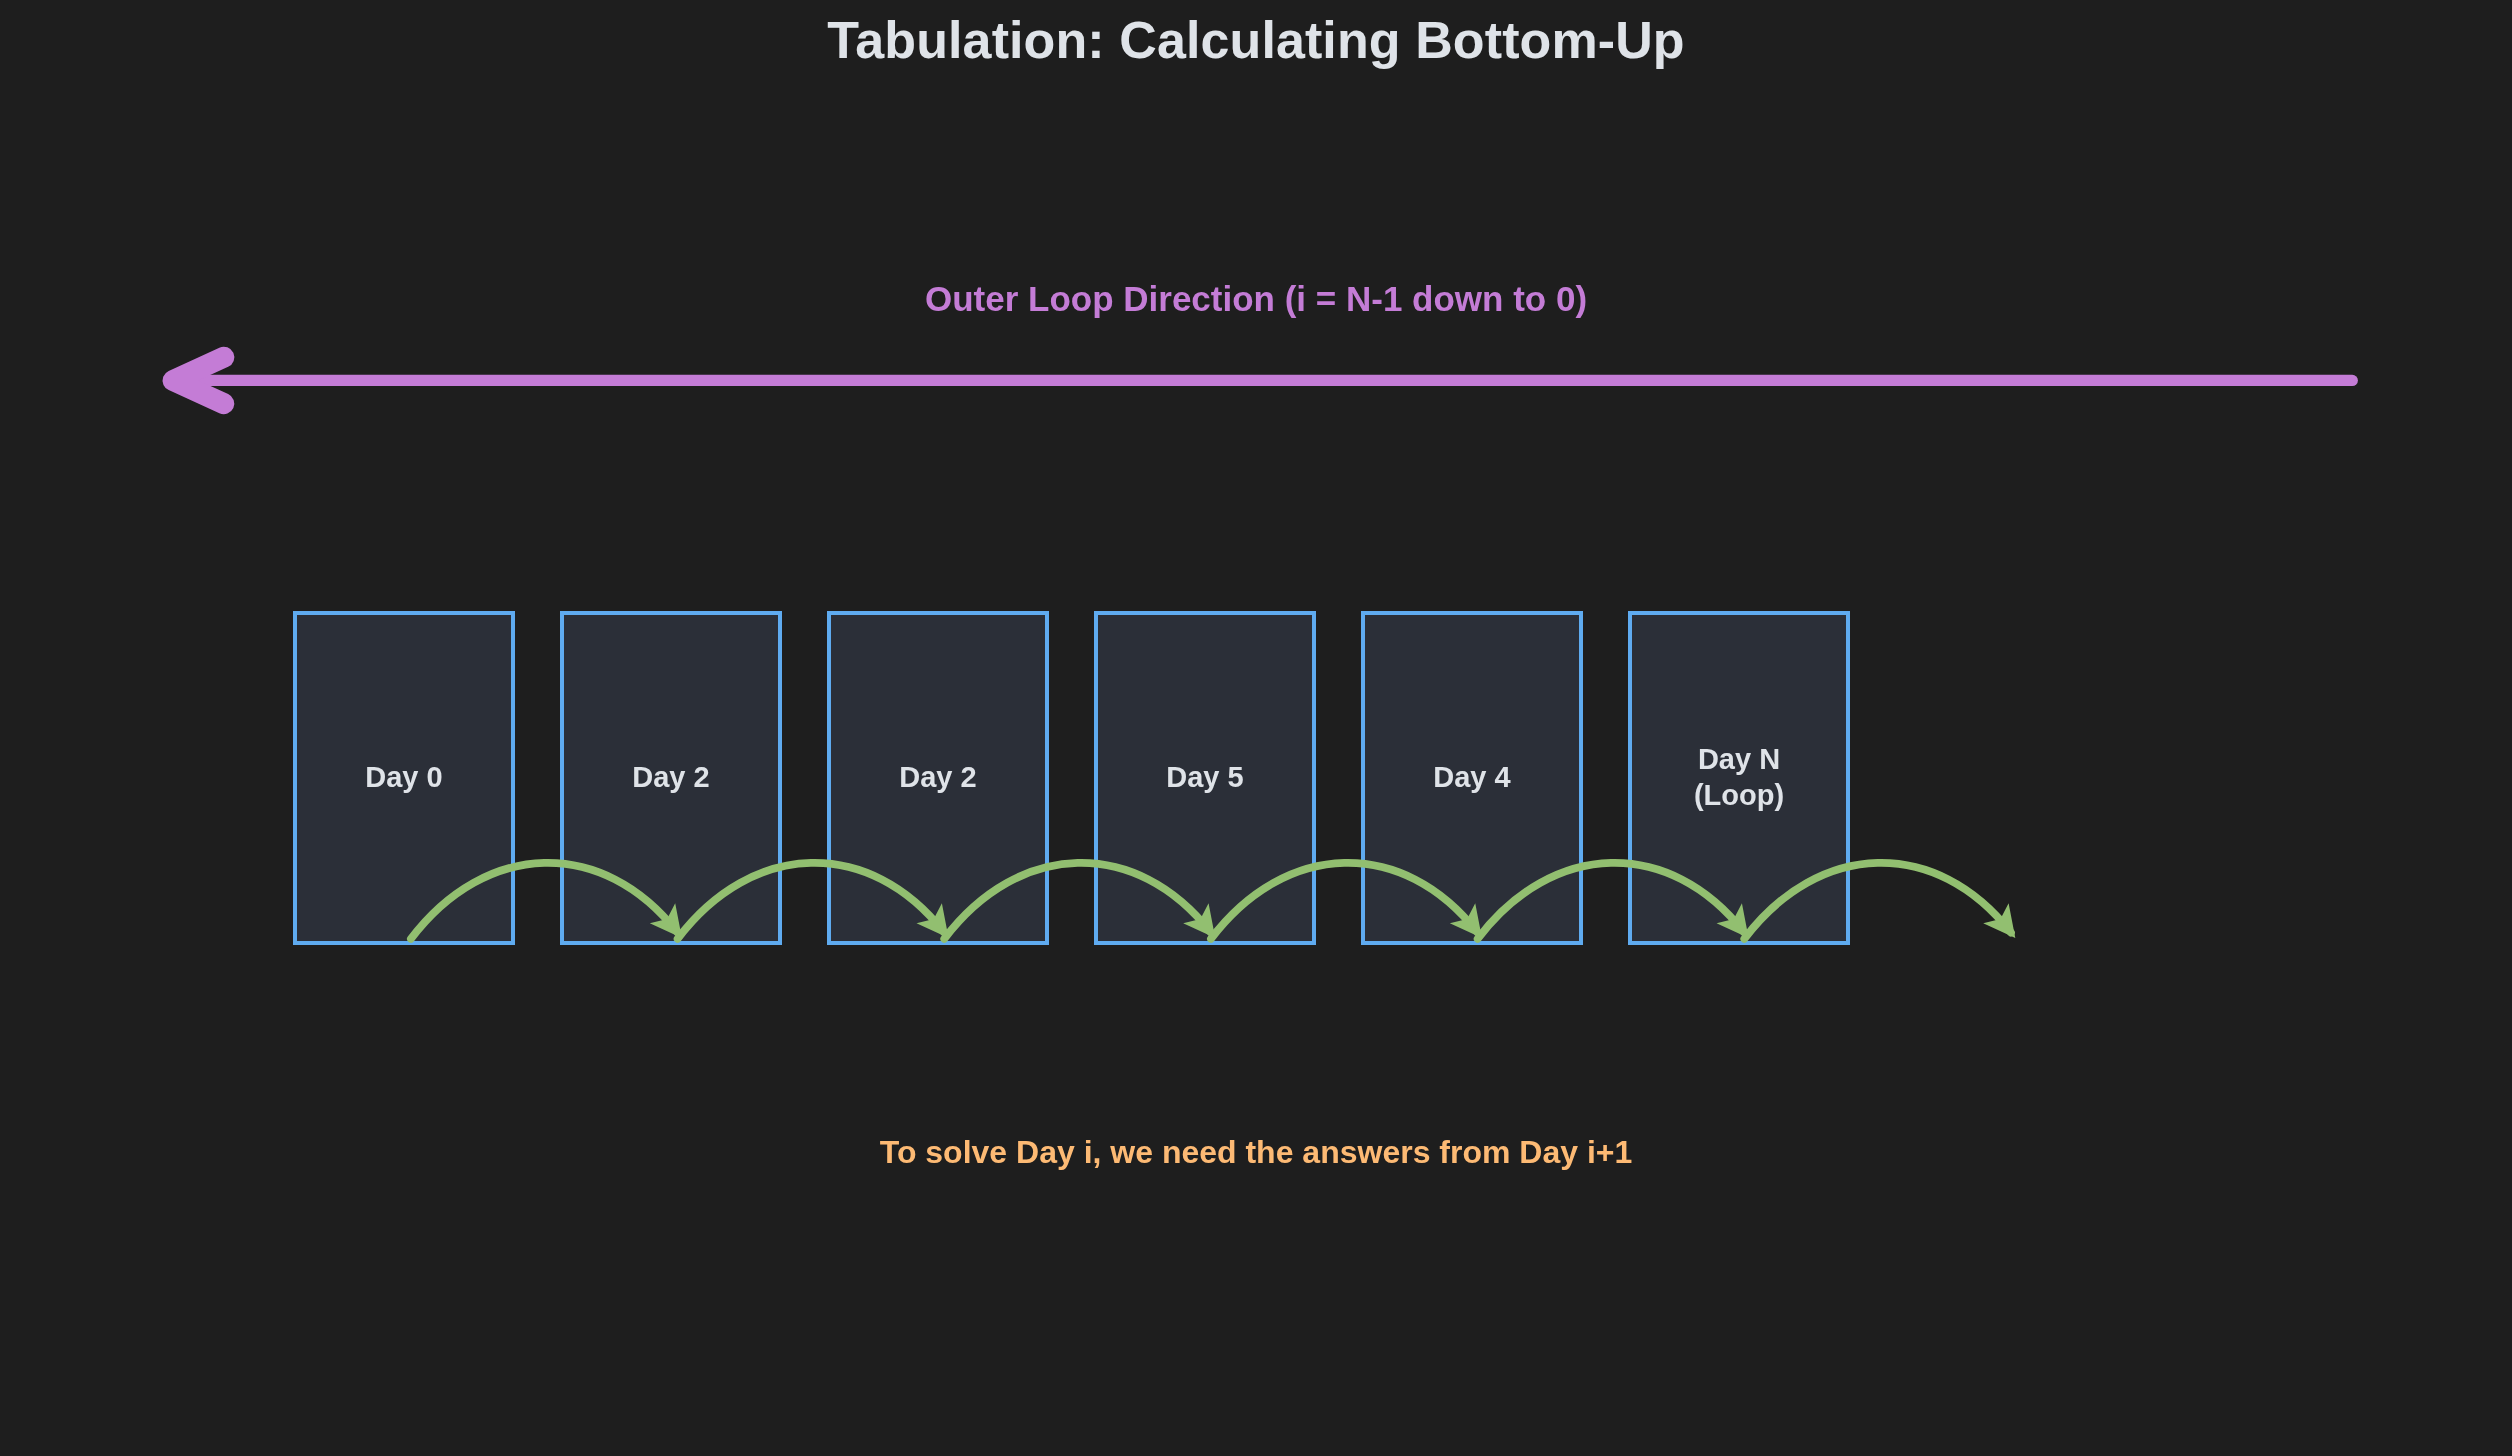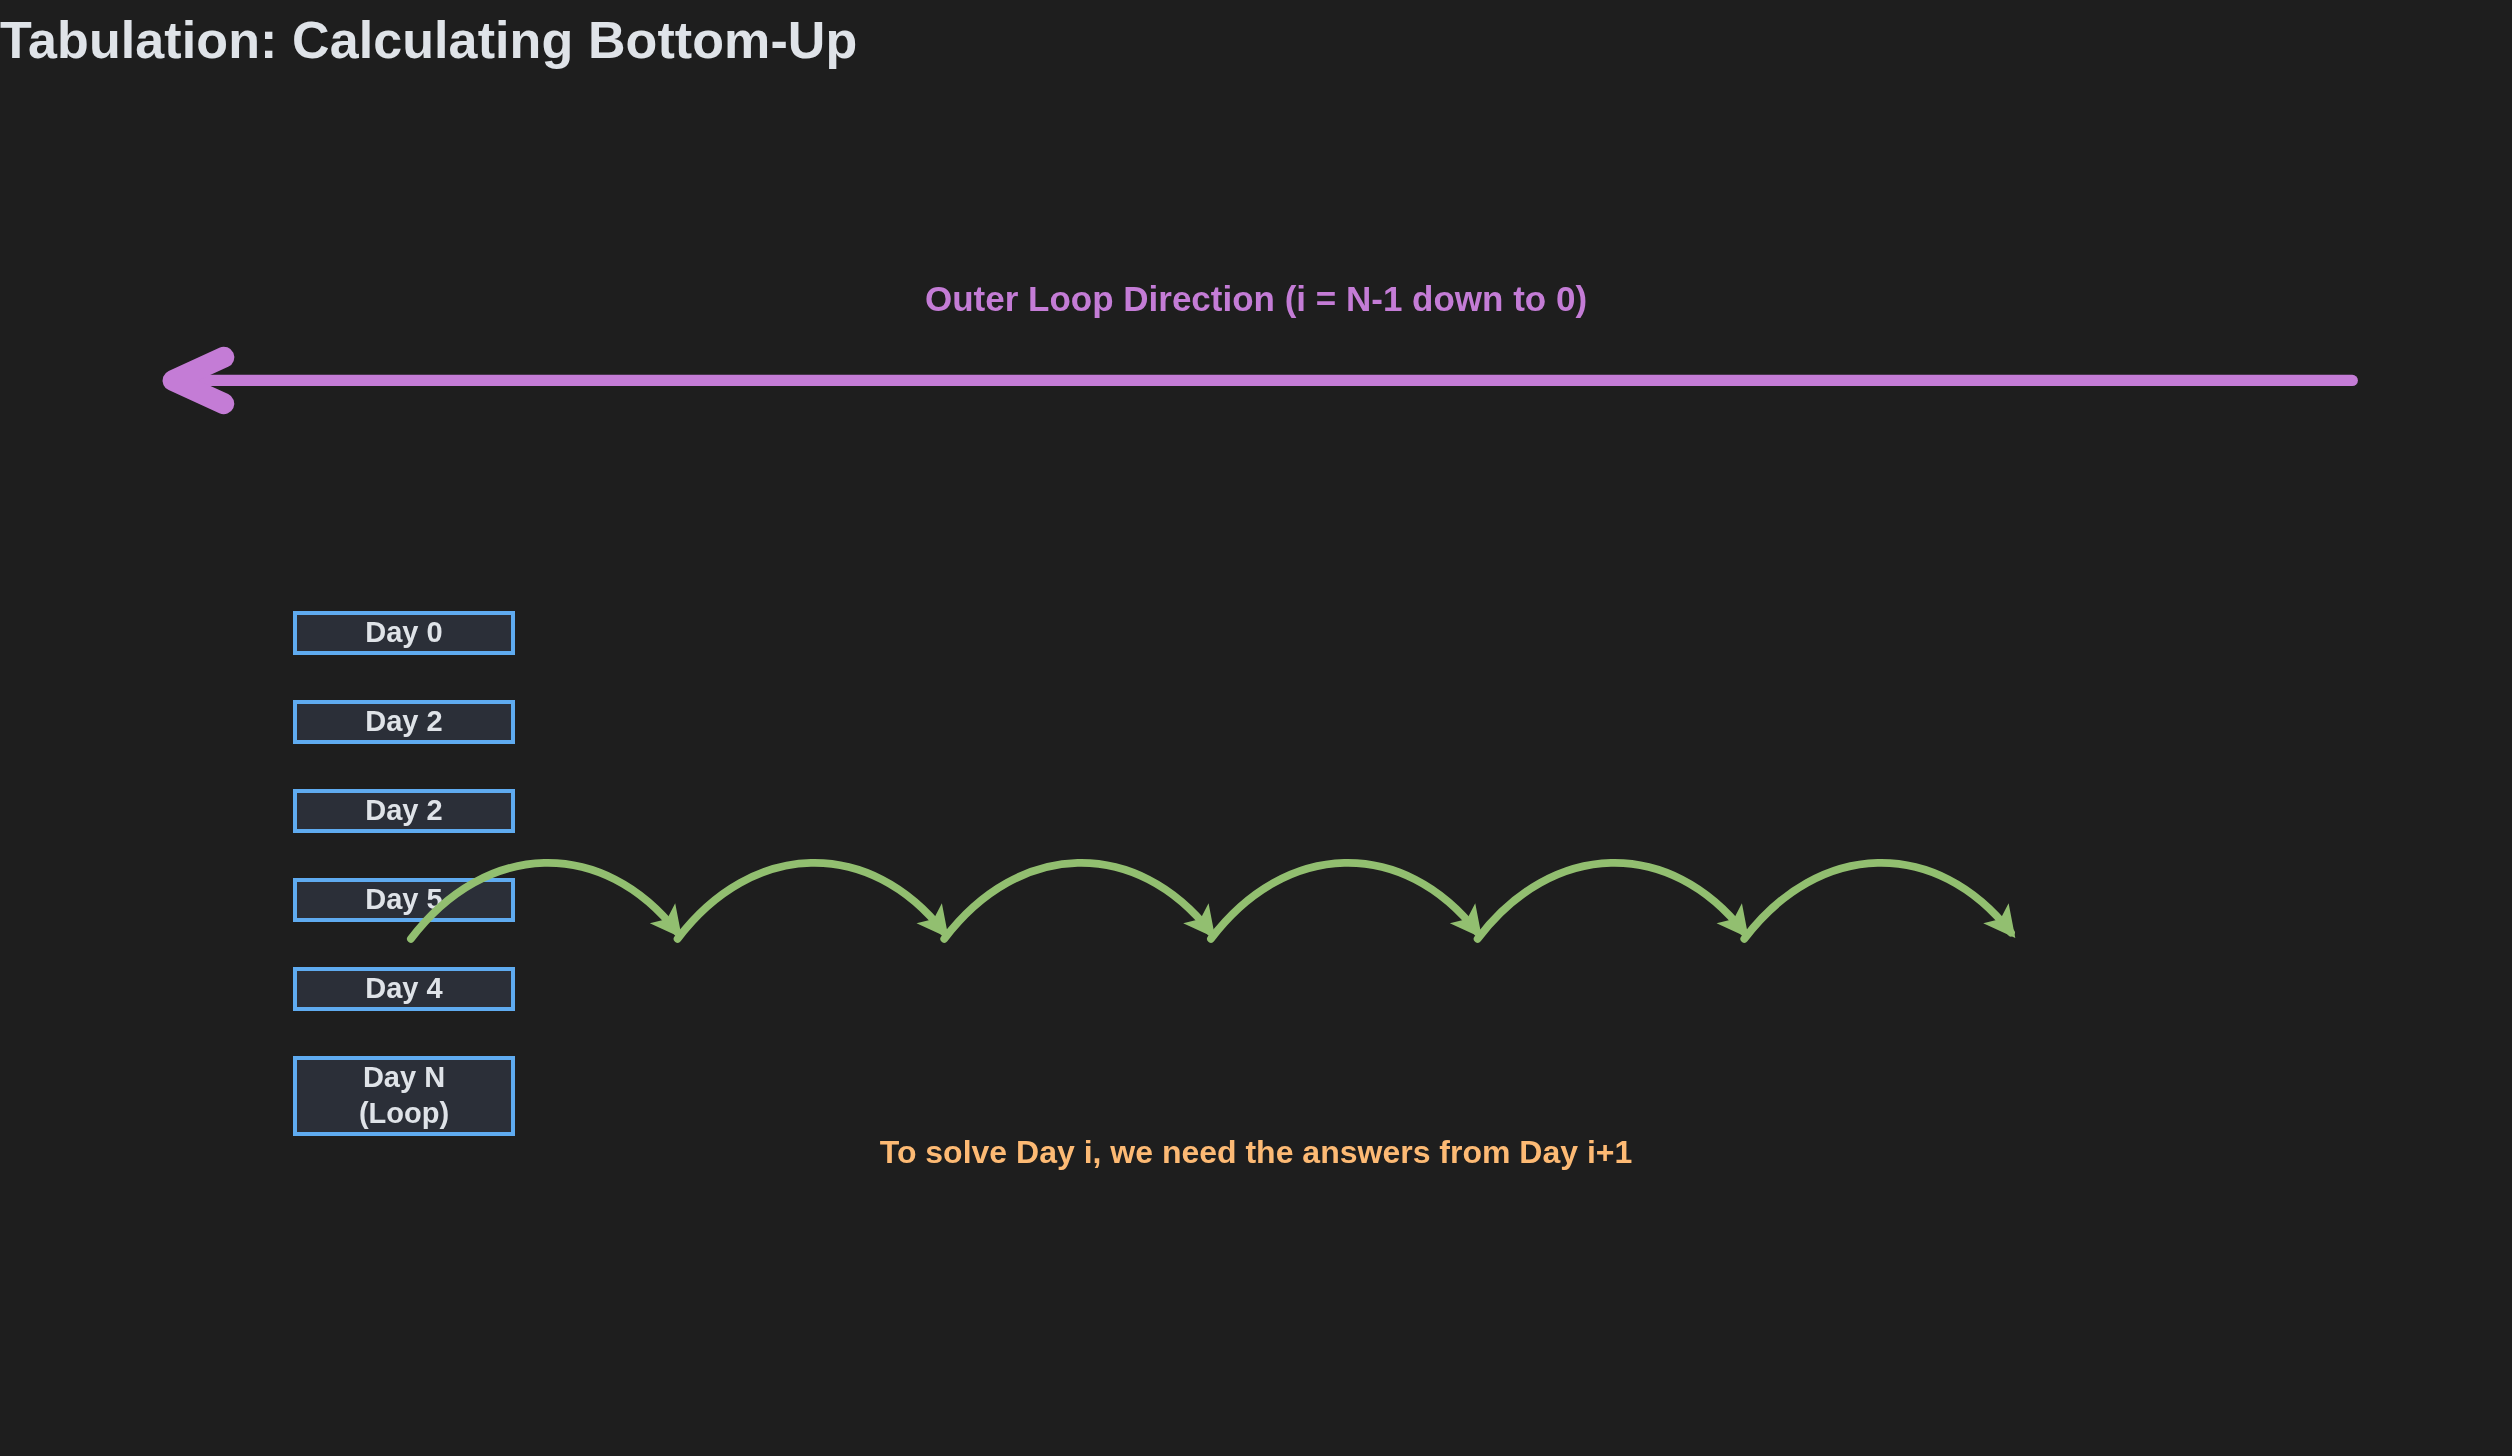--- a/index.html
+++ b/index.html
@@ -15,21 +15,21 @@
     overflow: hidden;
     font-family: "Liberation Sans", sans-serif;
   }
 
   
   #page-title {
     position: absolute;
     left: 0;
     top: 9.9px;
     width: 2512px;
-    text-align: left;
+    text-align: center;
     font-size: 52px;
     font-weight: bold;
     color: #dfe3e8;
     letter-spacing: 0.1px;
     white-space: pre;
   }
 
   
   #loop-label {
     position: absolute;
@@ -54,21 +54,21 @@
   }
 
   
   #days-row {
     position: absolute;
     left: 293px;
     top: 611px;
     width: 1900px;
     height: 334px;
     display: flex;
-    flex-direction: column;
+    flex-direction: row;
     align-items: stretch;
     gap: 45px;
   }
   .day-box {
     width: 222px;
     height: 334px;
     box-sizing: border-box;
     border: 4.9px solid #5fabf0;
     background: #2b2f38;
     display: flex;

